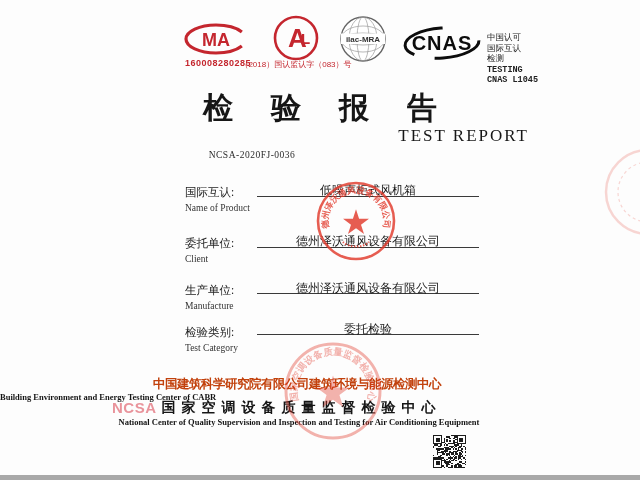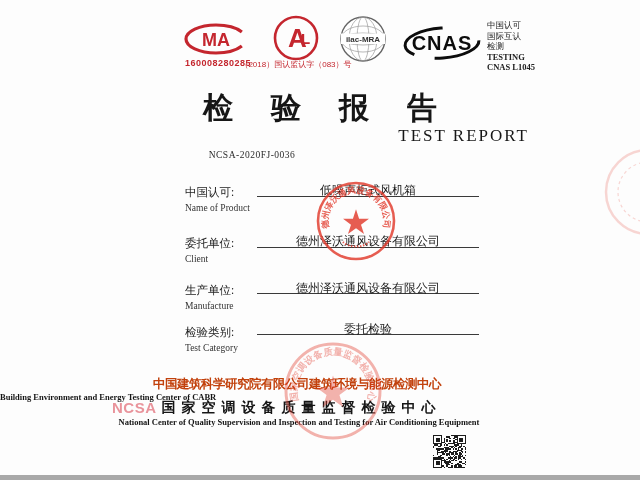--- a/index.html
+++ b/index.html
@@ -5,21 +5,21 @@
   html,body{margin:0;padding:0;background:#e8e8e8;}
   .page{position:relative;width:640px;height:480px;background:#fdfdfd;overflow:hidden;
         font-family:"Liberation Serif",serif;color:#1d1d1d;}
   .abs{position:absolute;}
 
   
   .cma-num{left:181px;top:58px;width:74px;text-align:center;font-size:9px;color:#c4262e;
            font-family:"Liberation Sans",sans-serif;letter-spacing:.5px;font-weight:bold;}
   .cal-cap{left:232px;top:59px;width:128px;text-align:center;font-size:8px;color:#c4262e;
            font-family:"Liberation Sans",sans-serif;}
-  .accr{left:487px;top:20px;width:70px;font-family:Liberation Serif, serif;
+  .accr{left:487px;top:33px;width:70px;font-family:Liberation Mono, monospace;
         font-size:8.5px;line-height:10.5px;color:#222;}
   .accr .en{font-weight:bold;}
 
   
   .title-cn{left:19px;top:88px;width:640px;text-align:center;font-size:30px;font-weight:bold;
             letter-spacing:38px;font-family:"Liberation Sans",sans-serif;color:#161616;}
   .title-en{left:1px;top:126px;width:528px;text-align:right;font-size:17px;letter-spacing:2px;color:#161616;}
   .report-no{left:0;top:150px;width:504px;text-align:center;font-size:9.5px;letter-spacing:.5px;color:#2a2a2a;}
 
   
@@ -82,21 +82,21 @@
     <div>检测</div>
     <div class="en">TESTING</div>
     <div class="en">CNAS L1045</div>
   </div>
 
   <div class="abs title-cn">检验报告</div>
   <div class="abs title-en">TEST REPORT</div>
   <div class="abs report-no">NCSA-2020FJ-0036</div>
 
   <div class="row" style="top:185px;">
-    <div class="lab-cn">中国认可:</div>
+    <div class="lab-cn">国际互认:</div>
     <div class="lab-en">Name of Product</div>
     <div class="uline"></div>
     <div class="val">低噪声柜式风机箱</div>
   </div>
   <div class="row" style="top:236px;">
     <div class="lab-cn">委托单位:</div>
     <div class="lab-en">Client</div>
     <div class="uline"></div>
     <div class="val">德州泽沃通风设备有限公司</div>
   </div>

